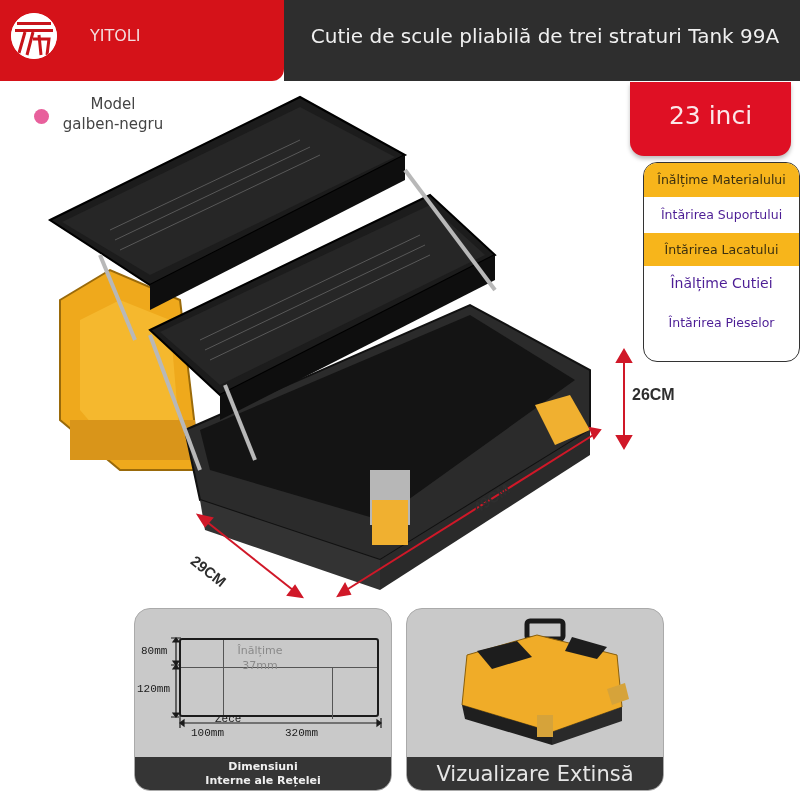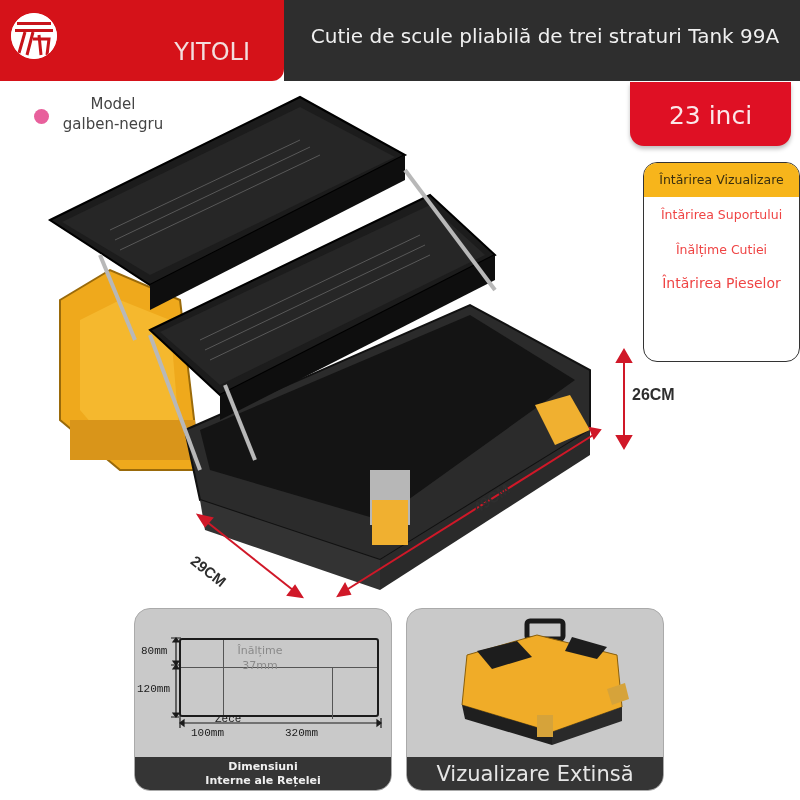--- a/index.html
+++ b/index.html
@@ -3,33 +3,33 @@
 <meta charset="utf-8">
 <style>
   * { box-sizing: border-box; margin: 0; padding: 0; }
   html, body { width: 800px; height: 800px; background: #ffffff; overflow: hidden; }
   body { position: relative; font-family: "DejaVu Sans", sans-serif; }
 
   
   .hdr-red { position: absolute; left: 0; top: 0; width: 284px; height: 81px; background: #d51219; border-bottom-right-radius: 12px; }
   .hdr-dark { position: absolute; left: 284px; top: 0; width: 516px; height: 81px; background: #2e2e2e; }
   .logo { position: absolute; left: 11px; top: 13px; width: 46px; height: 46px; border-radius: 50%; background: #fff; overflow: hidden; }
-  .brand { position: absolute; left: 90px; top: 16px; width: 160px; height: 72px; line-height: 72px; text-align: right; color: #f3dede; font-size: 24px; }
+  .brand { position: absolute; left: 90px; top: 0; width: 160px; height: 72px; line-height: 72px; text-align: left; color: #f3dede; font-size: 16px; }
   .title { position: absolute; left: 300px; top: 0; width: 490px; height: 72px; line-height: 72px; text-align: center; color: #f0f0f0; font-size: 20px; white-space: nowrap; }
 
   
   .model-dot { position: absolute; left: 34px; top: 109px; width: 15px; height: 15px; border-radius: 50%; background: #e8609c; }
   .model-label { position: absolute; left: 50px; top: 94px; width: 126px; text-align: center; color: #444; font-size: 15px; line-height: 20px; }
 
   
-  .size-badge { position: absolute; left: 630px; top: 82px; width: 161px; height: 64px; background: #df1024; border-radius: 0 0 14px 14px; color: #fbe7e9; font-size: 25px; line-height: 68px; text-align: center; box-shadow: 0 3px 4px rgba(0,0,0,0.25); }
+  .size-badge { position: absolute; left: 630px; top: 82px; width: 161px; height: 74px; background: #df1024; border-radius: 0 0 14px 14px; color: #fbe7e9; font-size: 25px; line-height: 68px; text-align: center; box-shadow: 0 3px 4px rgba(0,0,0,0.25); }
 
   
   .features { position: absolute; left: 643px; top: 162px; width: 157px; height: 200px; border: 1.5px solid #333; border-radius: 14px; overflow: hidden; background: #fff; }
-  .feat { height: 37px; display: flex; align-items: center; justify-content: center; text-align: center; font-size: 12.5px; line-height: 14px; color: #ef4444; }
+  .feat { height: 37px; display: flex; align-items: center; justify-content: center; text-align: center; font-size: 12.5px; line-height: 14px; color: #4c1d95; }
   .feat.y { background: #f7b51b; color: #3a2f10; }
   .feat:nth-child(1) { height: 34px; }
   .feat:nth-child(2) { height: 36px; }
   .feat:nth-child(3) { height: 33px; }
   .feat:nth-child(4) { height: 34px; font-size: 14px; }
   .feat:nth-child(5) { height: 33px; align-items: flex-end; padding-bottom: 3px; }
   .feat:nth-child(6) { height: 30px; }
 
   
   .product { position: absolute; left: 40px; top: 90px; width: 600px; height: 520px; }
@@ -73,22 +73,23 @@
 
 <div class="model-dot"></div>
 <div class="model-label">
   <div>Model</div>
   <div>galben-negru</div>
 </div>
 
 <div class="size-badge">23 inci</div>
 
 <div class="features">
-  <div class="feat y">Întărirea Vizualizare</div>
+  <div class="feat y">Înălțime Materialului</div>
   <div class="feat">Întărirea Suportului</div>
+  <div class="feat y">Întărirea Lacatului</div>
   <div class="feat">Înălțime Cutiei</div>
   <div class="feat">Întărirea Pieselor</div>
 </div>
 
 <svg class="product" viewBox="40 90 600 520" width="600" height="520">
 
   <path d="M60 300 L110 270 L180 300 L200 470 L120 470 L60 420 Z" fill="#efa91c" stroke="#9a6a0a" stroke-width="2"></path>
   <path d="M80 320 L120 300 L170 320 L180 440 L110 445 L80 410 Z" fill="#f5b82e"></path>
   <rect x="70" y="420" width="125" height="40" fill="#d9951a"></rect>
 

